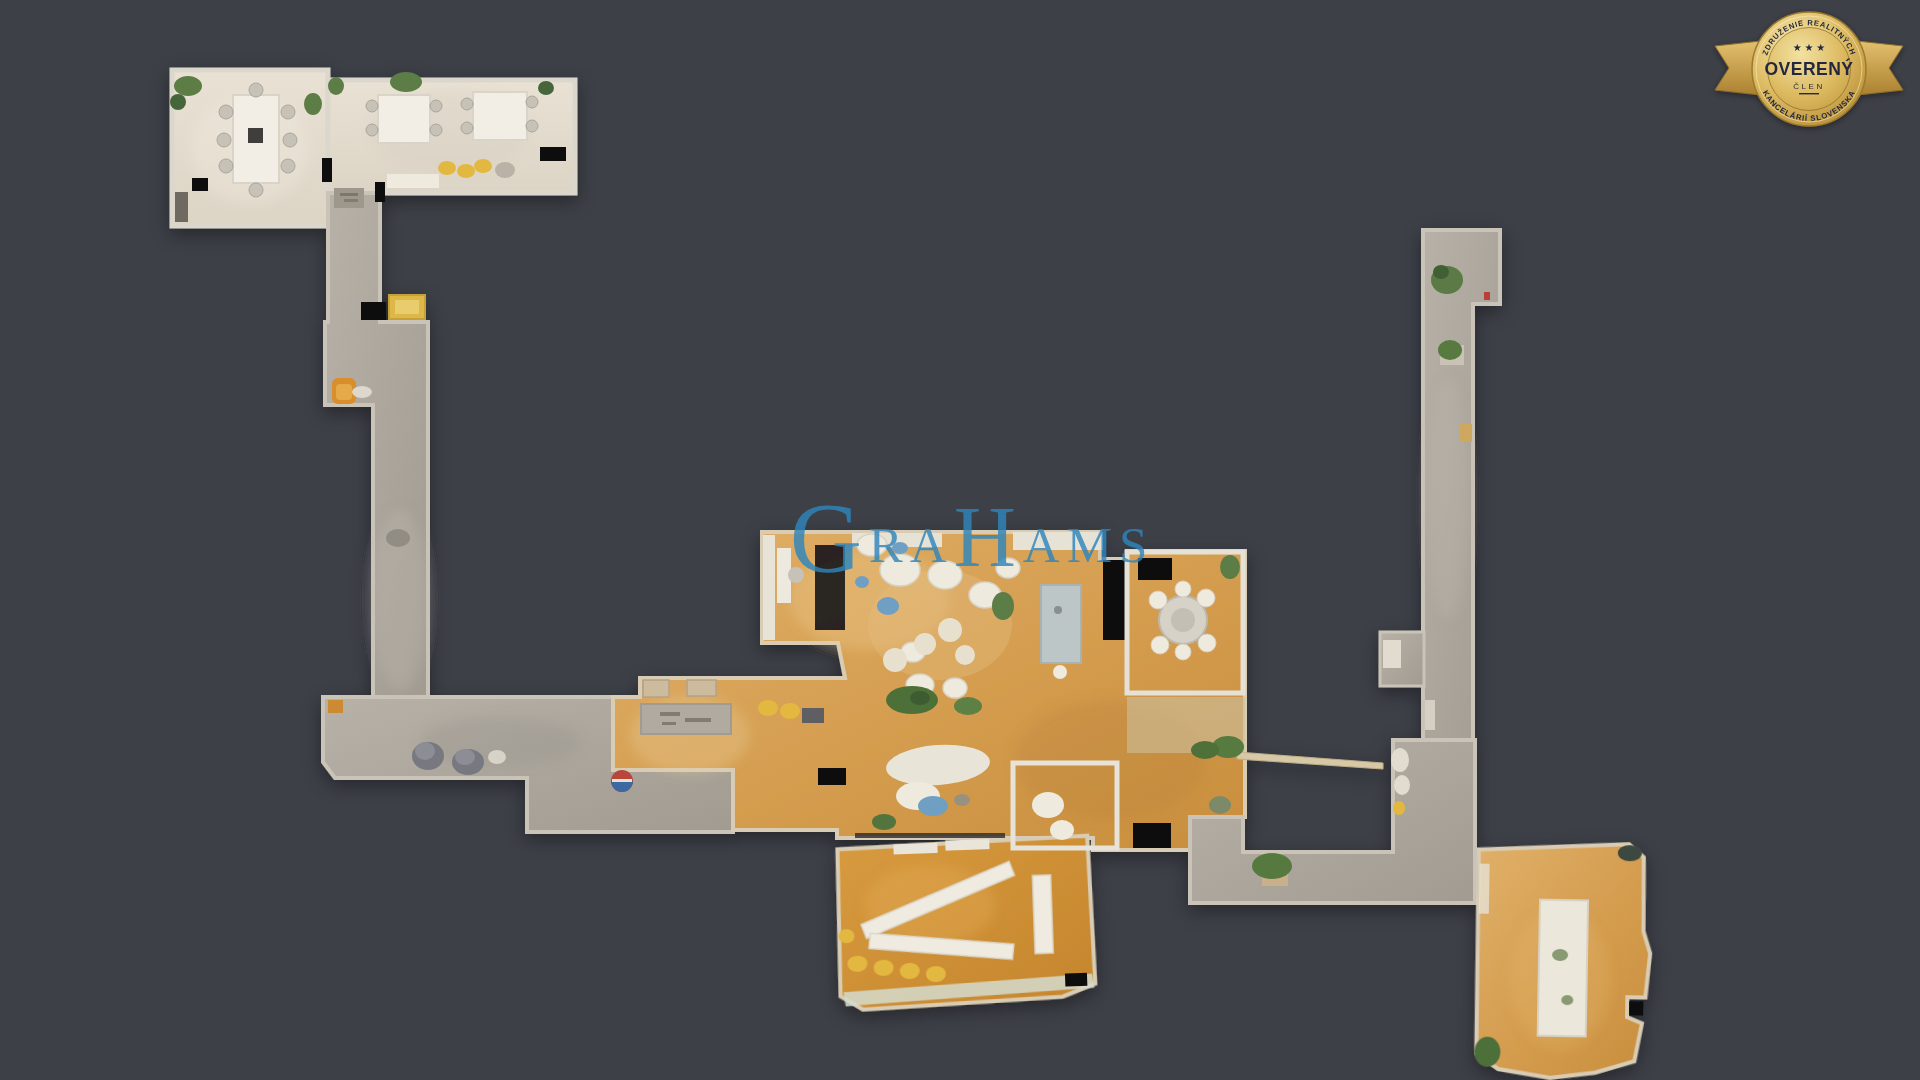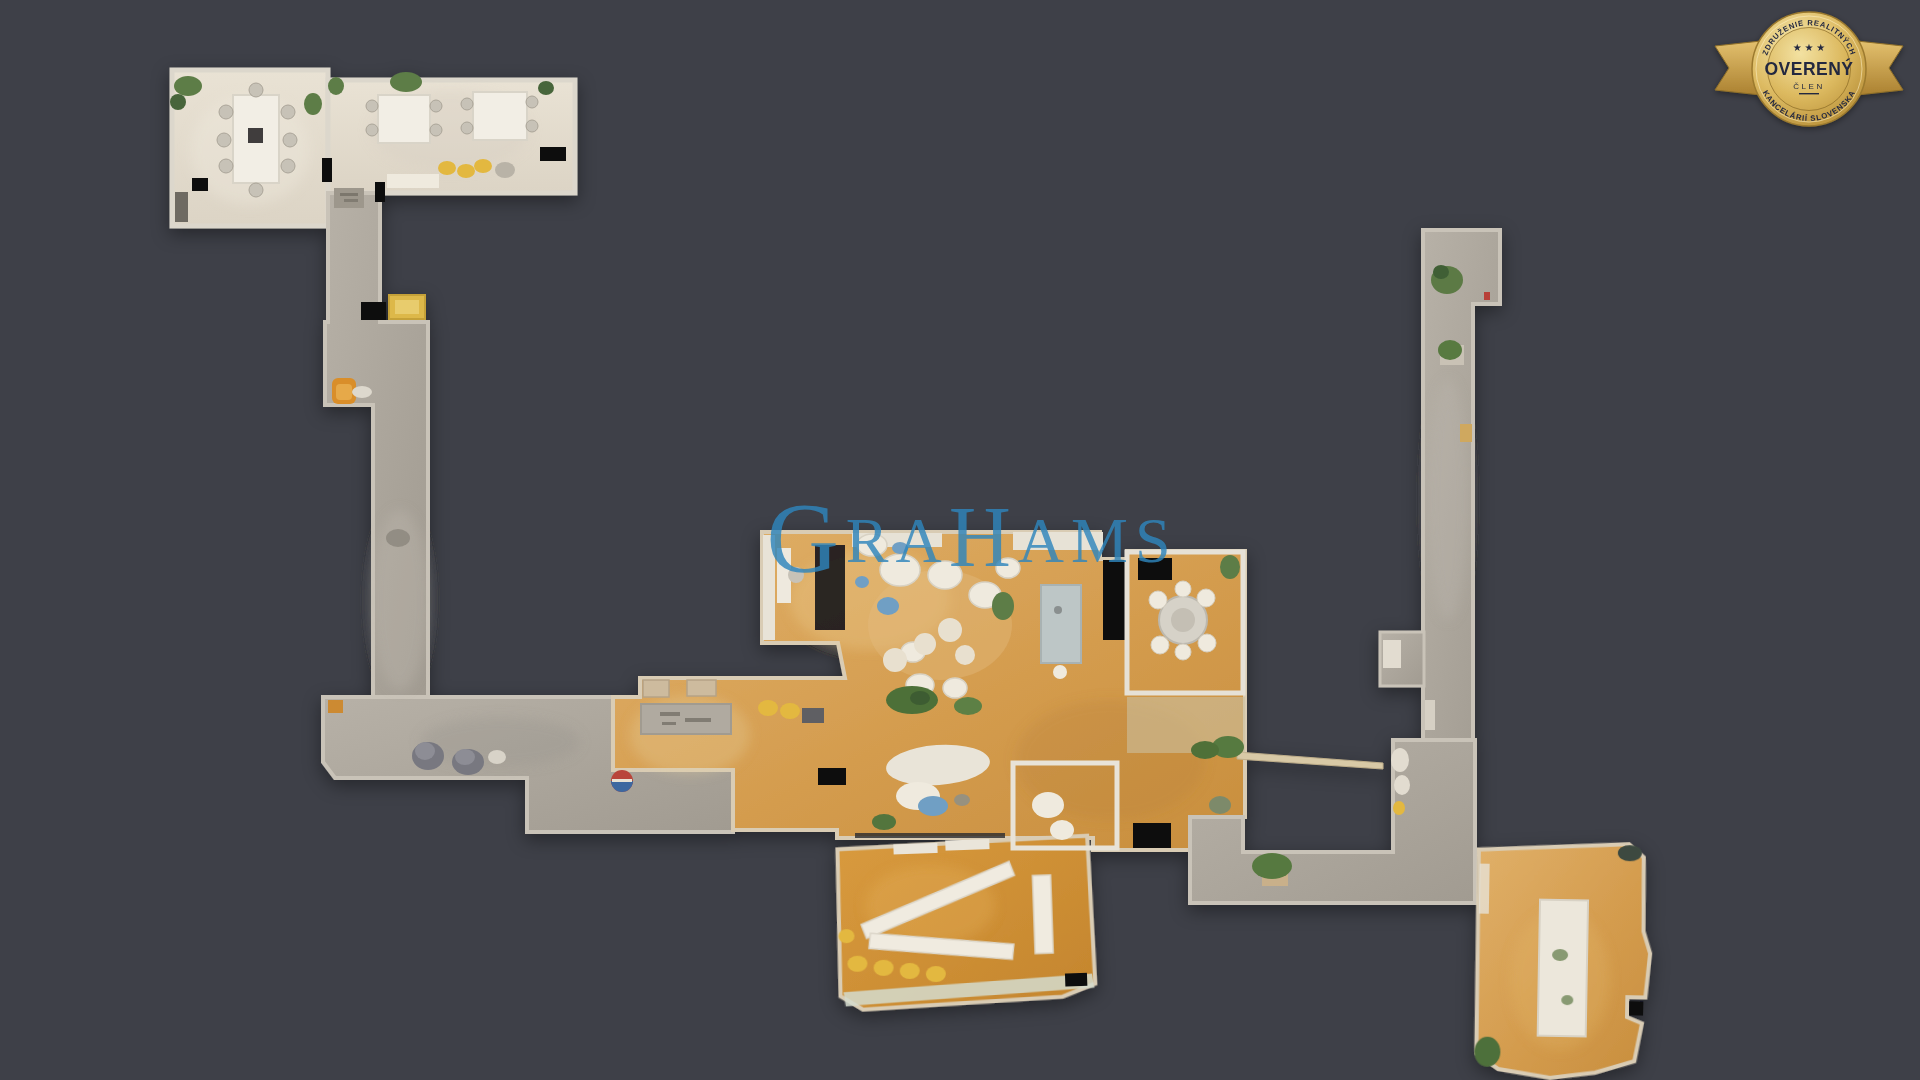--- a/index.html
+++ b/index.html
@@ -4,21 +4,21 @@
 <style>
   html,body{margin:0;padding:0;background:#3e4048;overflow:hidden;}
   .stage{position:relative;width:1920px;height:1080px;background:#3e4048;font-family:"Liberation Sans",sans-serif;}
   svg.plan{position:absolute;left:0;top:0;}
   
   .wm{position:absolute;left:752px;top:488px;width:440px;text-align:center;white-space:nowrap;
       font-family:"Liberation Serif",serif;color:#2f86bc;opacity:.82;letter-spacing:7px;pointer-events:none;}
   .wm span{display:inline-block;line-height:1;}
   .wm .wm-big{font-size:100px;}
   .wm .wm-mid{font-size:86px;vertical-align:5px;}
-  .wm .wm-small{font-size:64px;vertical-align:9px;}
+  .wm .wm-small{font-size:51px;vertical-align:9px;}
   
   .badge{position:absolute;left:1703px;top:3px;}
   .badge text{font-family:"Liberation Sans",sans-serif;fill:#232840;}
   .arc-t{font-size:7.6px;font-weight:bold;letter-spacing:.8px;}
   .arc-b{font-size:7.8px;font-weight:bold;letter-spacing:.8px;}
   .b-stars{font-size:10px;}
   .b-title{font-size:17.5px;font-weight:bold;letter-spacing:.5px;}
   .b-sub{font-size:8px;letter-spacing:2.5px;}
 </style>
 </head>

